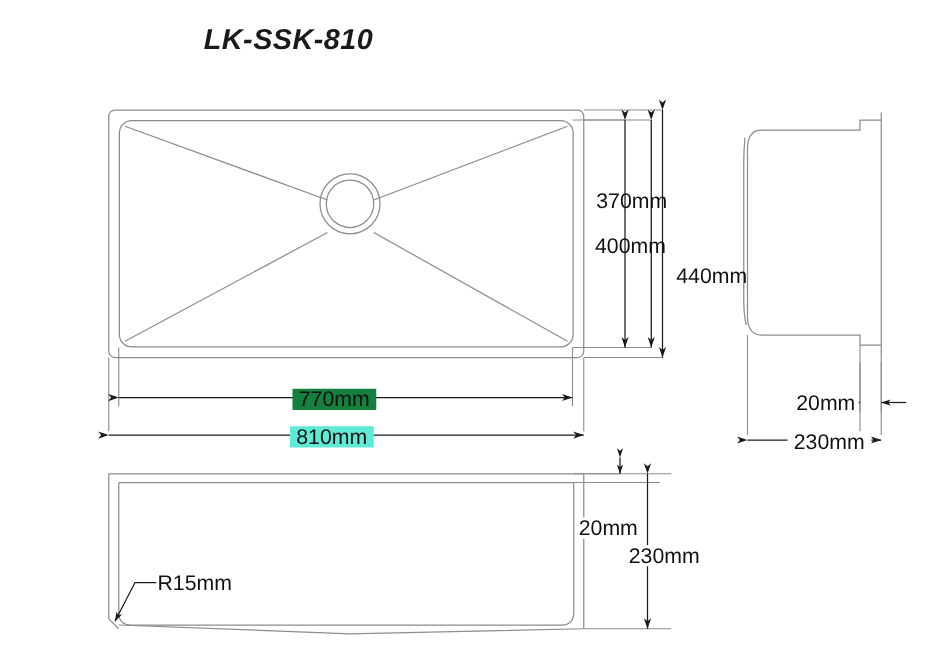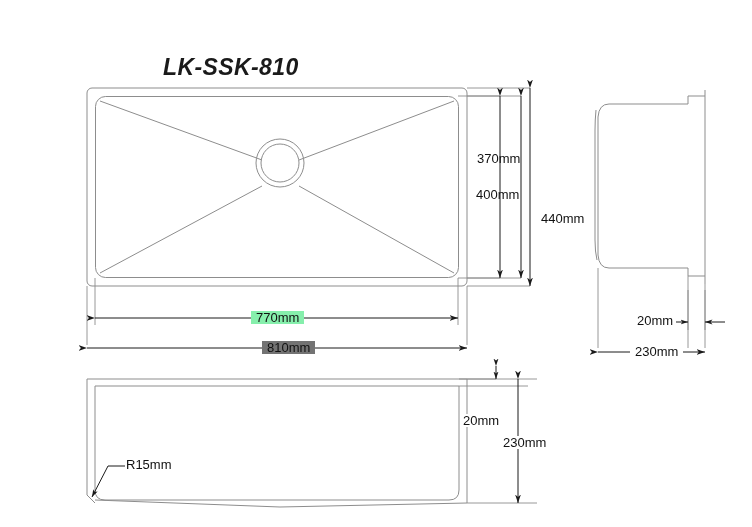--- a/index.html
+++ b/index.html
@@ -32,26 +32,25 @@
     position: absolute;
     left: 163px;
     top: 18px;
     font-family: "Liberation Sans", sans-serif;
     font-style: italic;
     font-weight: 600;
     font-size: 23px;
     letter-spacing: 0.4px;
     color: #1a1a1a;
     white-space: nowrap;
-    margin-top: 36px;
   }
   .dim-label {
     position: absolute;
     font-family: "Liberation Sans", sans-serif;
-    font-size: 13px;
+    font-size: 17px;
     color: #111111;
     white-space: nowrap;
     line-height: 1;
   }
 </style>
 </head>
 <body>
 
 <div id="sheet">
 
@@ -147,23 +146,23 @@
       <path d="M518,379 L518,503" marker-start="url(#arrHead)" marker-end="url(#arrHead)"></path>
     </g>
   </svg>
 
   <div class="dim-label" style="left:477px; top:152px;">370mm</div>
 
   <div class="dim-label" style="left:476px; top:188px;">400mm</div>
 
   <div class="dim-label" style="left:541px; top:212px;">440mm</div>
 
-  <div class="dim-label" style="left:251px; top:311px; background:#86efac; padding:0 5px;">770mm</div>
+  <div class="dim-label" style="left:234px; top:311px; background:#15803d; padding:0 5px;">770mm</div>
 
-  <div class="dim-label" style="left:262px; top:341px; background:#737373; padding:0 5px;">810mm</div>
+  <div class="dim-label" style="left:232px; top:341px; background:#5eead4; padding:0 5px;">810mm</div>
 
   <div class="dim-label" style="left:634px; top:314px; background:#ffffff; padding:0 3px;">20mm</div>
 
   <div class="dim-label" style="left:630px; top:345px; background:#ffffff; padding:0 5px;">230mm</div>
 
   <div class="dim-label" style="left:460px; top:414px; background:#ffffff; padding:0 3px;">20mm</div>
 
   <div class="dim-label" style="left:500px; top:436px; background:#ffffff; padding:0 3px;">230mm</div>
 
   <div class="dim-label" style="left:126px; top:458px;">R15mm</div>

